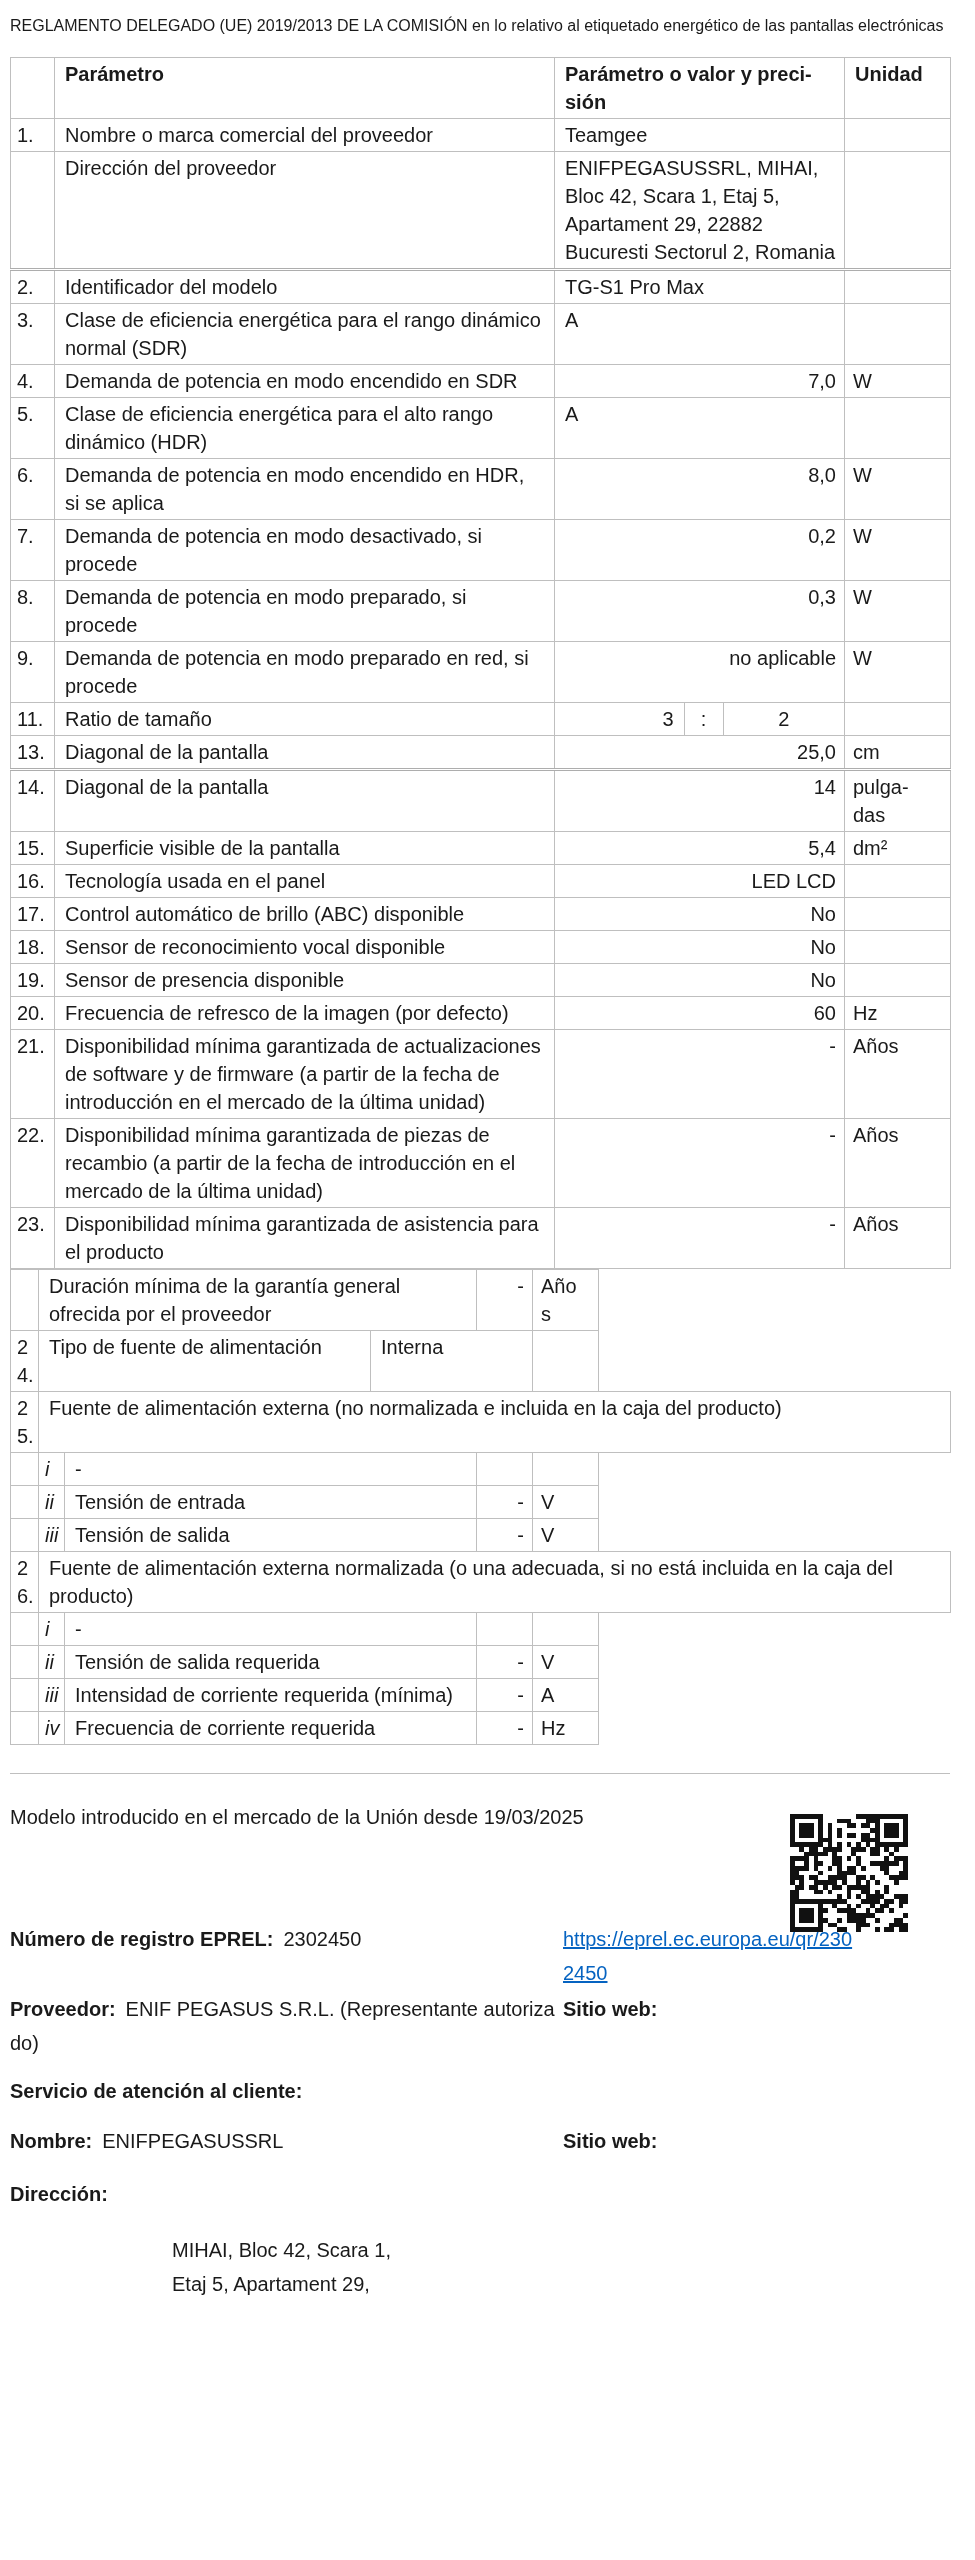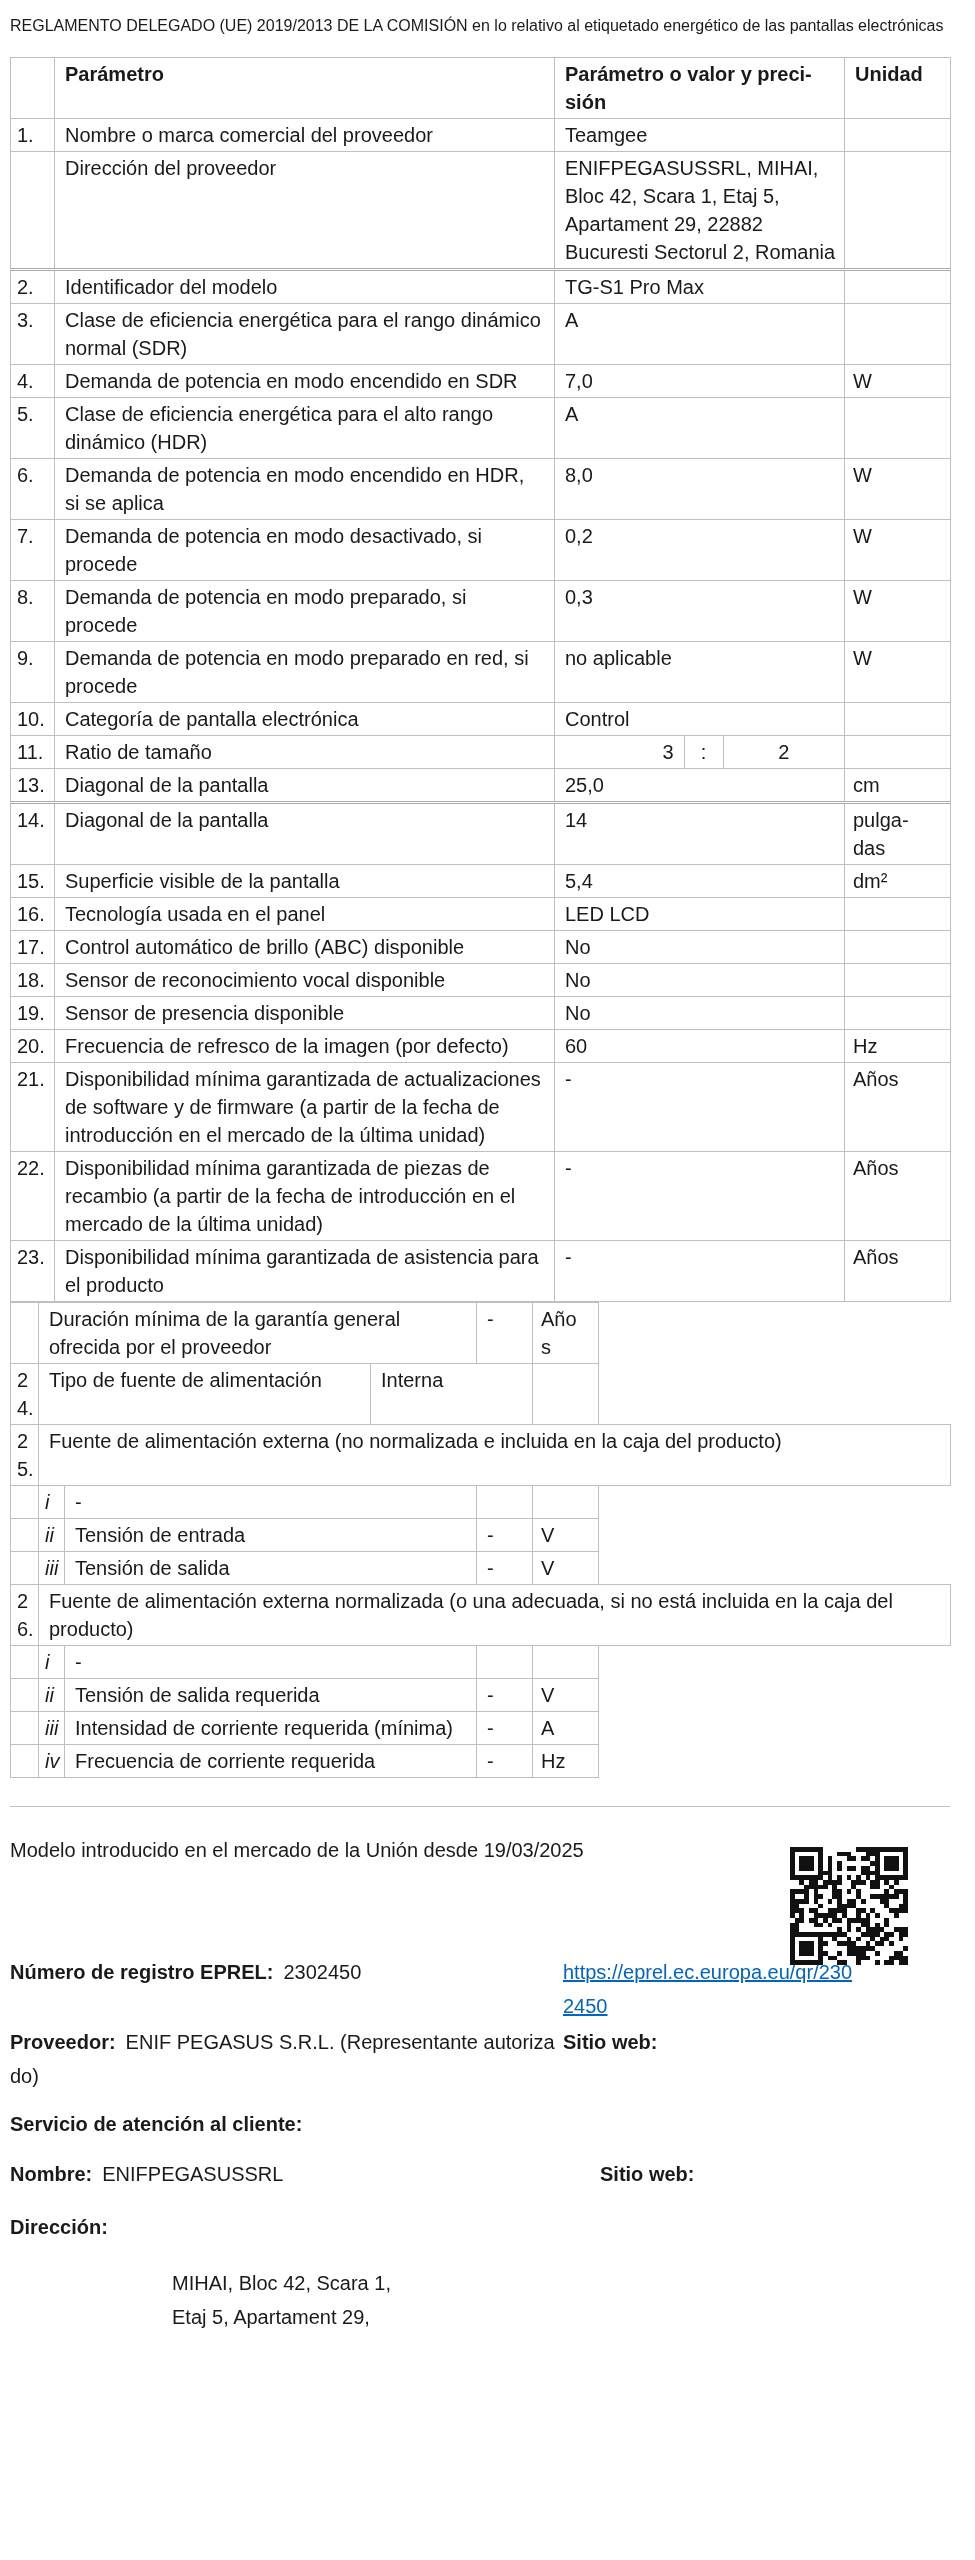--- a/index.html
+++ b/index.html
@@ -22,21 +22,21 @@
   .subtitle{font-size:16px;line-height:35px;margin:0 0 14px 0;max-width:952px;}
   table{border-collapse:collapse;table-layout:fixed;}
   .t1,.t2{width:940px;}
   .t1 th,.t1 td,.t2 td{
     border:1px solid var(--border);
     padding:2px 10px;vertical-align:top;line-height:28px;text-align:left;
     overflow-wrap:break-word;hyphens:auto;-webkit-hyphens:auto;
   }
   .t1 th{font-weight:bold;}
   td.c-num,th.c-num{padding:2px 4px 2px 6px;}
-  td.right{text-align:left;}
+  td.right{text-align:right;}
   td.ucell{padding:2px 20px 2px 8px;}
   td.vcell{padding-right:8px;}
   td.split{padding:0;}
   .vsplit{display:flex;align-items:stretch;height:100%;}
   .vsplit .v1{flex:1;text-align:right;padding:2px 10px;}
   .vsplit .vsep{width:40px;text-align:center;padding:2px 0;border-left:1px solid var(--border);border-right:1px solid var(--border);}
   .vsplit .v2{flex:1;text-align:center;padding:2px 6px;}
   tr.break td{border-top:3px double #adadad;}
   .t2 td.filler{border:none;}
   .t2 td.roman{font-style:italic;padding:2px 2px 2px 6px;}
@@ -48,21 +48,21 @@
   .footer .qr{position:absolute;top:40px;right:42px;width:118px;height:118px;background:#fff;}
   .intro{margin:0 0 88px 0;line-height:34px;}
   .frow{display:grid;grid-template-columns:553px 1fr;line-height:34px;}
   .lbl{font-weight:bold;margin-right:10px;}
   a.link{color:var(--link);text-decoration:underline;}
   .eprel-link-wrap{max-width:292px;word-break:break-all;line-height:34px;}
   .prov-val{word-break:break-all;}
   .row-eprel{margin-bottom:2px;}
   .row-prov{margin-bottom:14px;}
   .row-servicio{margin-bottom:16px;line-height:34px;}
-  .row-nombre{margin-bottom:19px;gap:37px;}
+  .row-nombre{margin-bottom:19px;}
   .row-correo{margin-bottom:20px;}
   .row-direccion{margin-bottom:22px;line-height:34px;}
   .address{margin-left:162px;line-height:34px;}
 </style>
 </head>
 <body>
 
 <div class="page">
 
   <p class="subtitle">REGLAMENTO DELEGADO (UE) 2019/2013 DE LA COMISIÓN en lo relativo al etiquetado energético de las pantallas electrónicas</p>
@@ -135,26 +135,20 @@
           <td class="c-num">8.</td>
           <td>Demanda de potencia en modo preparado, si procede</td>
           <td class="vcell right">0,3</td>
           <td class="ucell">W</td>
         </tr>
         <tr>
           <td class="c-num">9.</td>
           <td>Demanda de potencia en modo preparado en red, si procede</td>
           <td class="vcell right">no aplicable</td>
           <td class="ucell">W</td>
-        </tr>
-        <tr>
-          <td class="c-num">10.</td>
-          <td>Categoría de pantalla electrónica</td>
-          <td class="vcell right">Control</td>
-          <td class="ucell"></td>
         </tr>
         <tr>
           <td class="c-num">11.</td>
           <td>Ratio de tamaño</td>
           <td class="vcell split">
             <div class="vsplit">
               <div class="v1">3</div>
               <div class="vsep">:</div>
               <div class="v2">2</div>
             </div>

